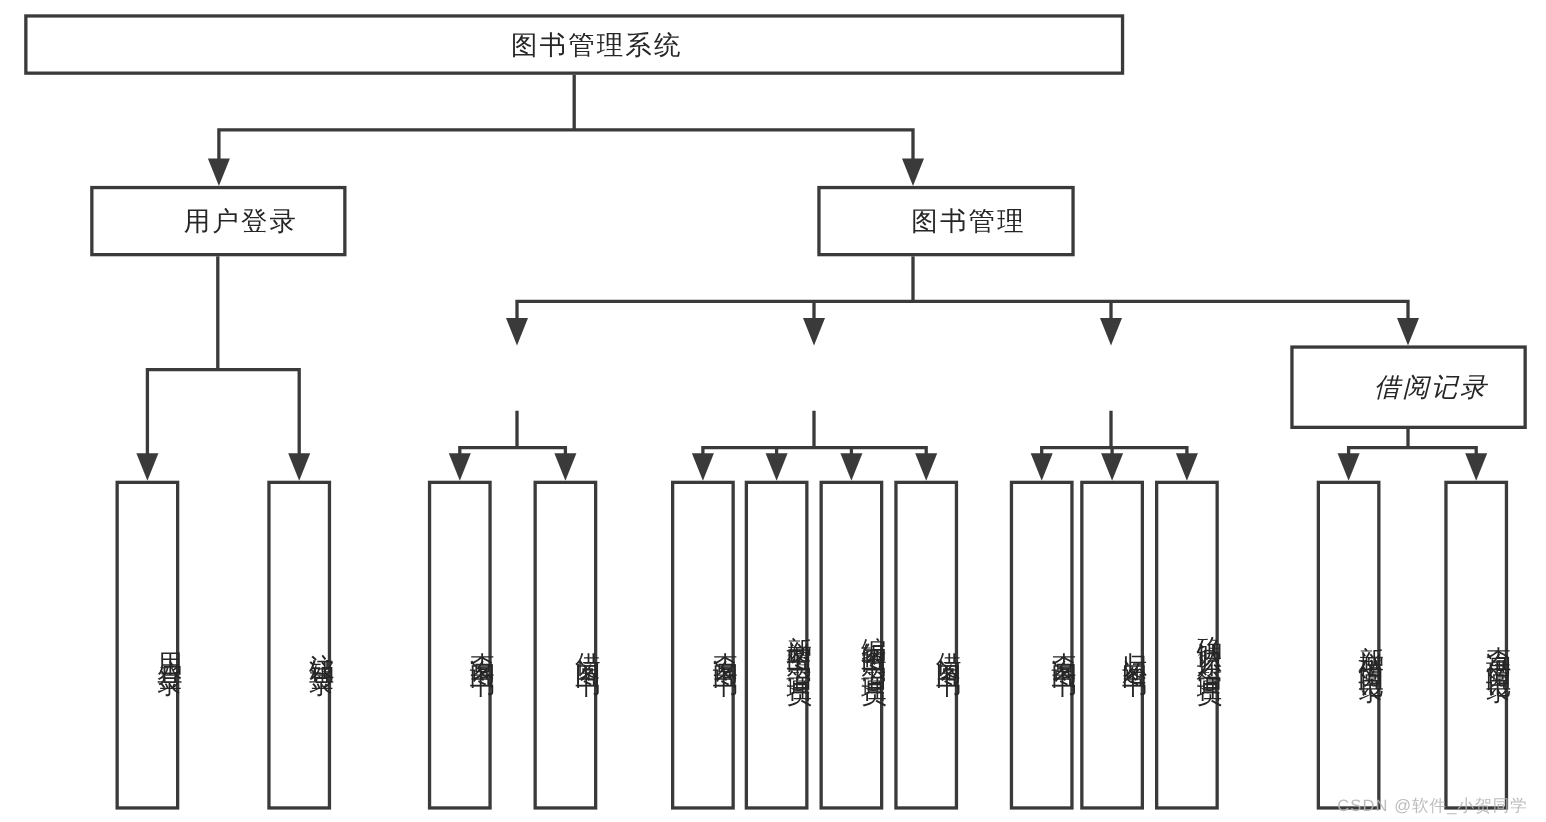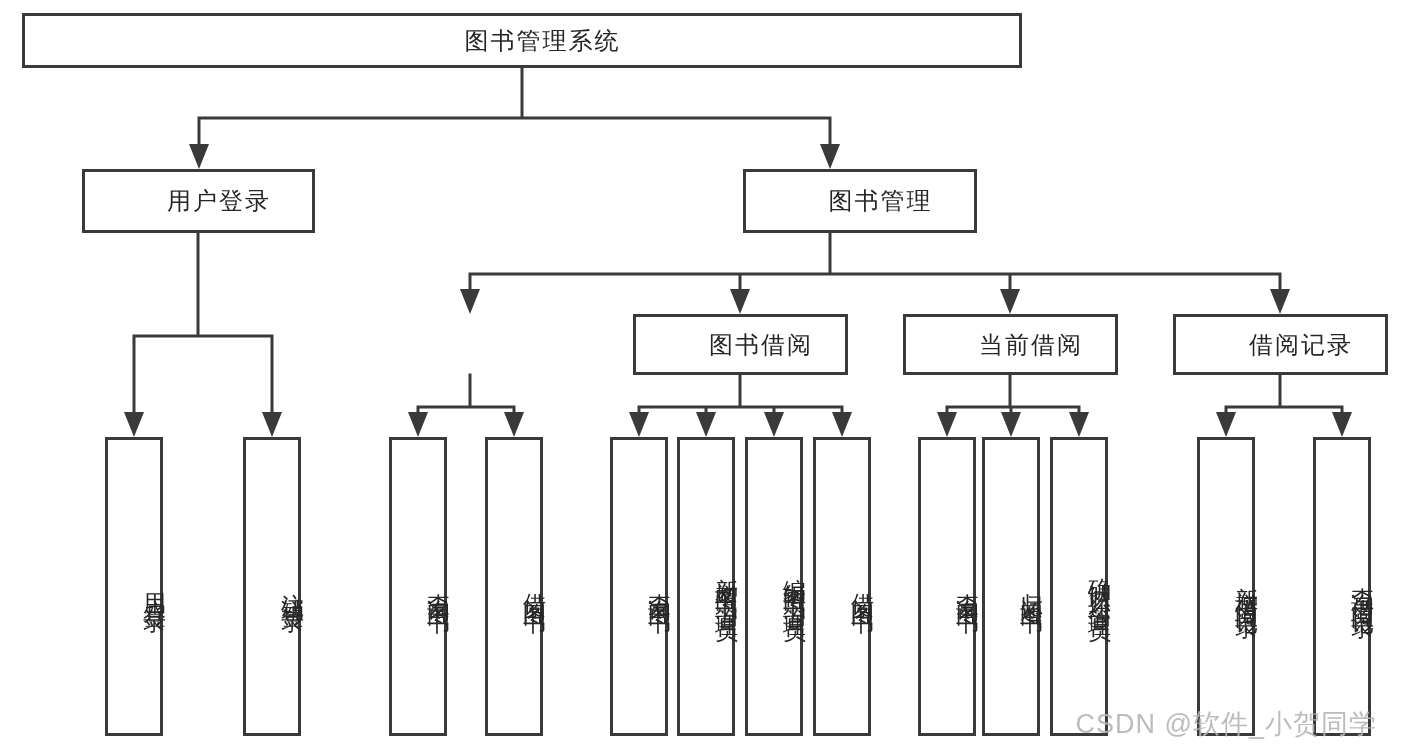--- a/index.html
+++ b/index.html
@@ -44,23 +44,23 @@
   .node.v span {
     writing-mode: vertical-rl;
     text-orientation: mixed;
     font-size: 23px;
     letter-spacing: 6px;
     line-height: 1;
     white-space: nowrap;
   }
   .watermark {
     position: absolute;
-    right: 28px;
+    right: 16px;
     bottom: 5px;
-    font-size: 27px;
+    font-size: 15px;
     letter-spacing: 1px;
     color: var(--watermark);
     opacity: 0.9;
     pointer-events: none;
     white-space: nowrap;
   }
 </style>
 </head>
 <body>
 
@@ -103,27 +103,21 @@
     <span>图书管理系统</span>
   </div>
 
   <div class="node h" style="left:82px; top:169px; width:233px; height:64px;">
     <span>用户登录</span>
   </div>
   <div class="node h" style="left:743px; top:169px; width:234px; height:64px;">
     <span>图书管理</span>
   </div>
 
-  <div class="node h" style="left:633px; top:314px; width:215px; height:61px;">
-    <span>图书借阅</span>
-  </div>
-  <div class="node h" style="left:903px; top:314px; width:215px; height:61px;">
-    <span>当前借阅</span>
-  </div>
-  <div class="node h" style="left:1173px; top:314px; width:215px; height:61px;">
+  <div class="node h" style="left:1173px; top:314px; width:215px; height:76px;font-style:italic;">
     <span>借阅记录</span>
   </div>
 
   <div class="node v" style="left:105px; top:437px; width:58px; height:299px;">
     <span>用户登录</span>
   </div>
   <div class="node v" style="left:243px; top:437px; width:58px; height:299px;">
     <span>注销登录</span>
   </div>
 

